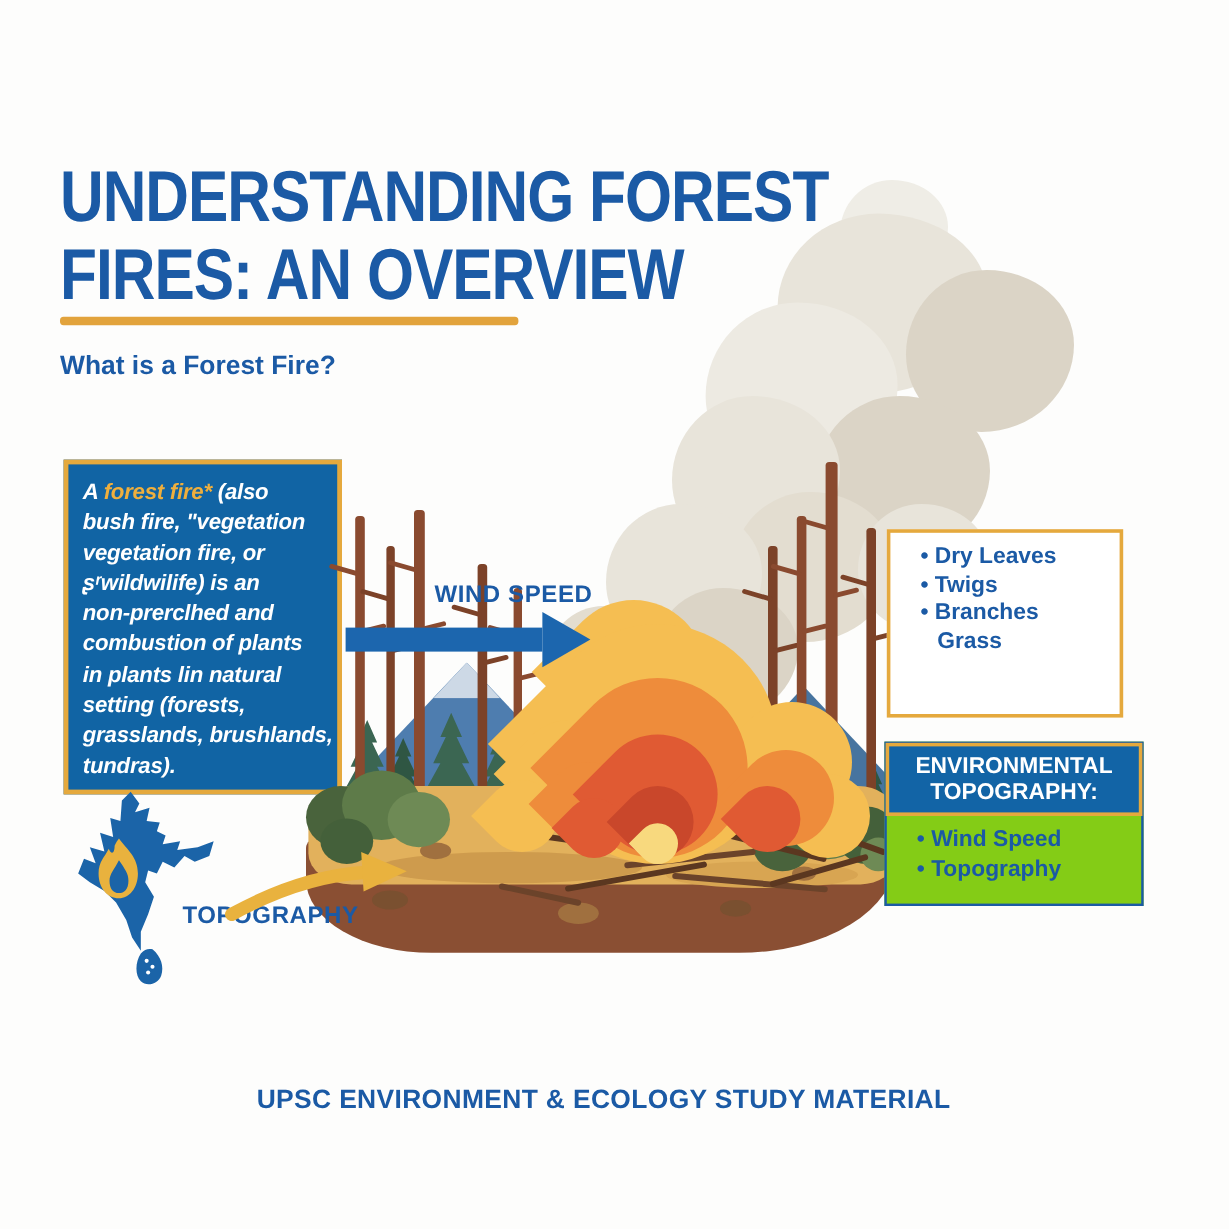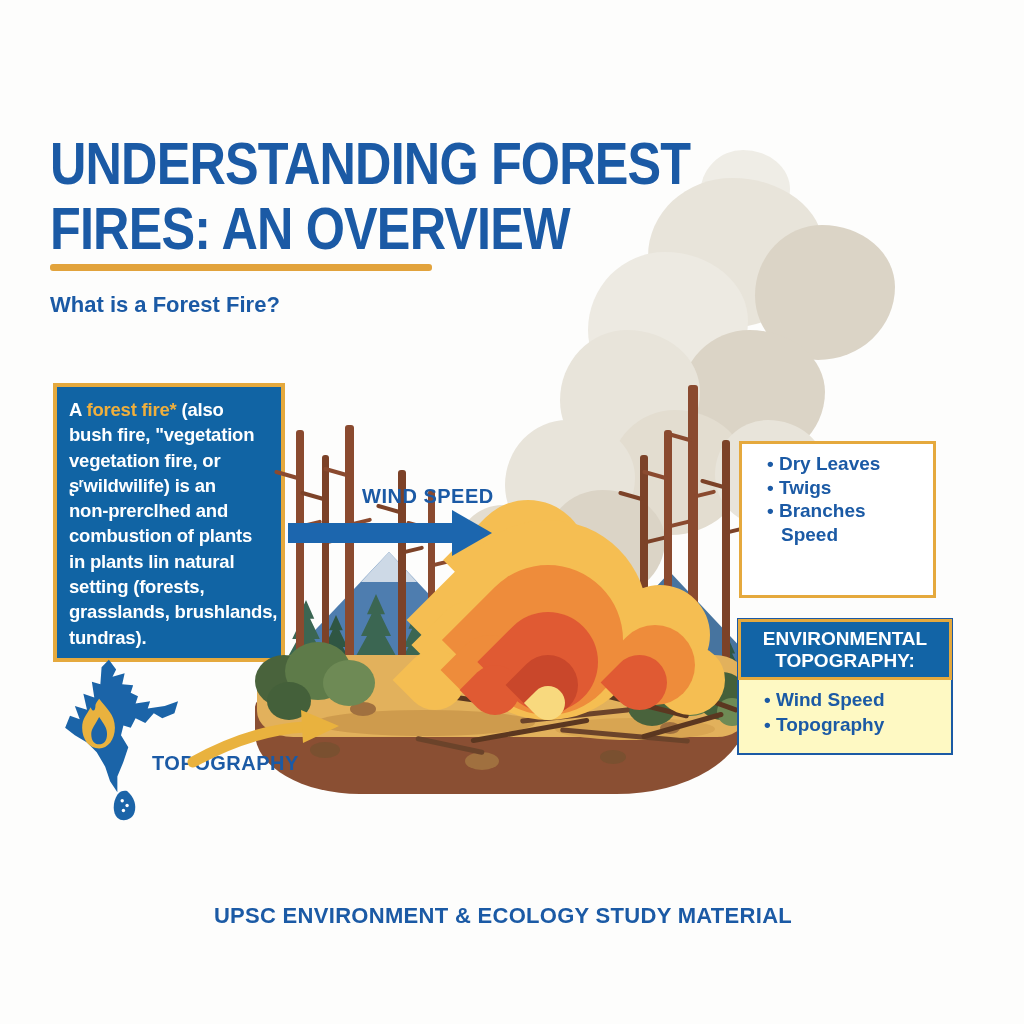--- a/index.html
+++ b/index.html
@@ -9,21 +9,21 @@
 
   
   .title{left:50px;top:131px;font-size:60px;font-weight:800;color:#1b5aa5;line-height:65px;
          letter-spacing:-1px;transform:scaleX(0.84);transform-origin:0 0;white-space:pre;}
   .underline{left:50px;top:264px;width:382px;height:7px;background:#e2a33c;border-radius:3px;}
   .subtitle{left:50px;top:292px;font-size:22px;font-weight:700;color:#1b5aa5;}
 
   
   .defbox{left:53px;top:383px;width:232px;height:279px;background:#1164a4;
           border:4px solid #e5a93d;box-sizing:border-box;padding:10px 12px;z-index:4;}
-  .defbox .txt{color:#fff;font-size:18.5px;line-height:25.3px;font-weight:600;white-space:pre;letter-spacing:-0.2px;}
+  .defbox .txt{color:#fff;font-size:18.5px;line-height:25.3px;font-weight:600;white-space:pre;letter-spacing:-0.2px;font-style:italic;}
   .defbox .gold{color:#efaf3d;font-weight:700;}
 
   
   .scene{left:255px;top:150px;width:492px;height:648px;z-index:5;}
   .mountain{background:#4e7daf;clip-path:polygon(50% 0,100% 100%,0 100%);}
   .snow{background:#cdd9e6;clip-path:polygon(50% 0,100% 100%,0 100%);}
   .pine{clip-path:polygon(50% 0%,68% 24%,59% 24%,80% 50%,68% 50%,94% 78%,56% 78%,56% 100%,44% 100%,44% 78%,6% 78%,32% 50%,20% 50%,41% 24%,32% 24%);}
   .snag{background:#8a4a2f;border-radius:3px 3px 0 0;}
   .snag::before,.snag::after{content:"";position:absolute;background:inherit;height:4px;border-radius:2px;}
   .snag::before{width:26px;top:16%;left:-22px;transform:rotate(16deg);}
@@ -47,21 +47,21 @@
 
   
   .fuelsbox{left:739px;top:441px;width:197px;height:157px;background:#fff;
             border:3px solid #e5a93d;box-sizing:border-box;z-index:20;}
   .fuelshead{background:#e9b23e;height:31px;display:flex;align-items:center;justify-content:center;
              color:#1b5aa5;font-size:20px;font-weight:800;letter-spacing:0.2px;}
   .fuelsbox ul, .condbox ul{margin:8px 0 0 0;padding:0 0 0 25px;list-style:none;}
   .fuelsbox li{color:#1b5aa5;font-size:19px;font-weight:700;line-height:23.5px;}
   .bullet::before{content:"• ";color:#1b5aa5;}
   .nobullet{padding-left:14px;}
-  .condbox{left:737px;top:618px;width:216px;height:137px;background:#fef9c3;
+  .condbox{left:737px;top:618px;width:216px;height:137px;background:#84cc16;
            border:2px solid #1b5aa5;box-sizing:border-box;z-index:20;}
   .condhead{background:#1264a6;border:3px solid #e5a93d;margin:-1px;height:55px;display:flex;flex-direction:column;
             align-items:center;justify-content:center;color:#fff;font-size:19px;font-weight:800;line-height:22px;}
   .condbox li{color:#1b5aa5;font-size:19px;font-weight:700;line-height:25px;}
 
   
   .indiamap{left:60px;top:655px;width:122px;height:170px;z-index:10;}
   .topolabel{left:152px;top:752px;font-size:20px;font-weight:800;color:#1b5aa5;letter-spacing:0.5px;z-index:10;}
   .curvearrow{left:185px;top:698px;width:160px;height:78px;z-index:10;}
 
@@ -178,21 +178,21 @@
 
 <div class="abs windlabel">WIND SPEED</div>
 <div class="abs windbar"></div>
 <div class="abs windhead"></div>
 
 <div class="abs fuelsbox">
   <ul>
     <li class="bullet">Dry Leaves</li>
     <li class="bullet">Twigs</li>
     <li class="bullet">Branches</li>
-    <li class="nobullet">Speed</li>
+    <li class="nobullet">Grass</li>
   </ul>
 </div>
 
 <div class="abs condbox">
   <div class="condhead">
     <span>ENVIRONMENTAL</span>
     <span>TOPOGRAPHY:</span>
   </div>
   <ul>
     <li class="bullet">Wind Speed</li>

